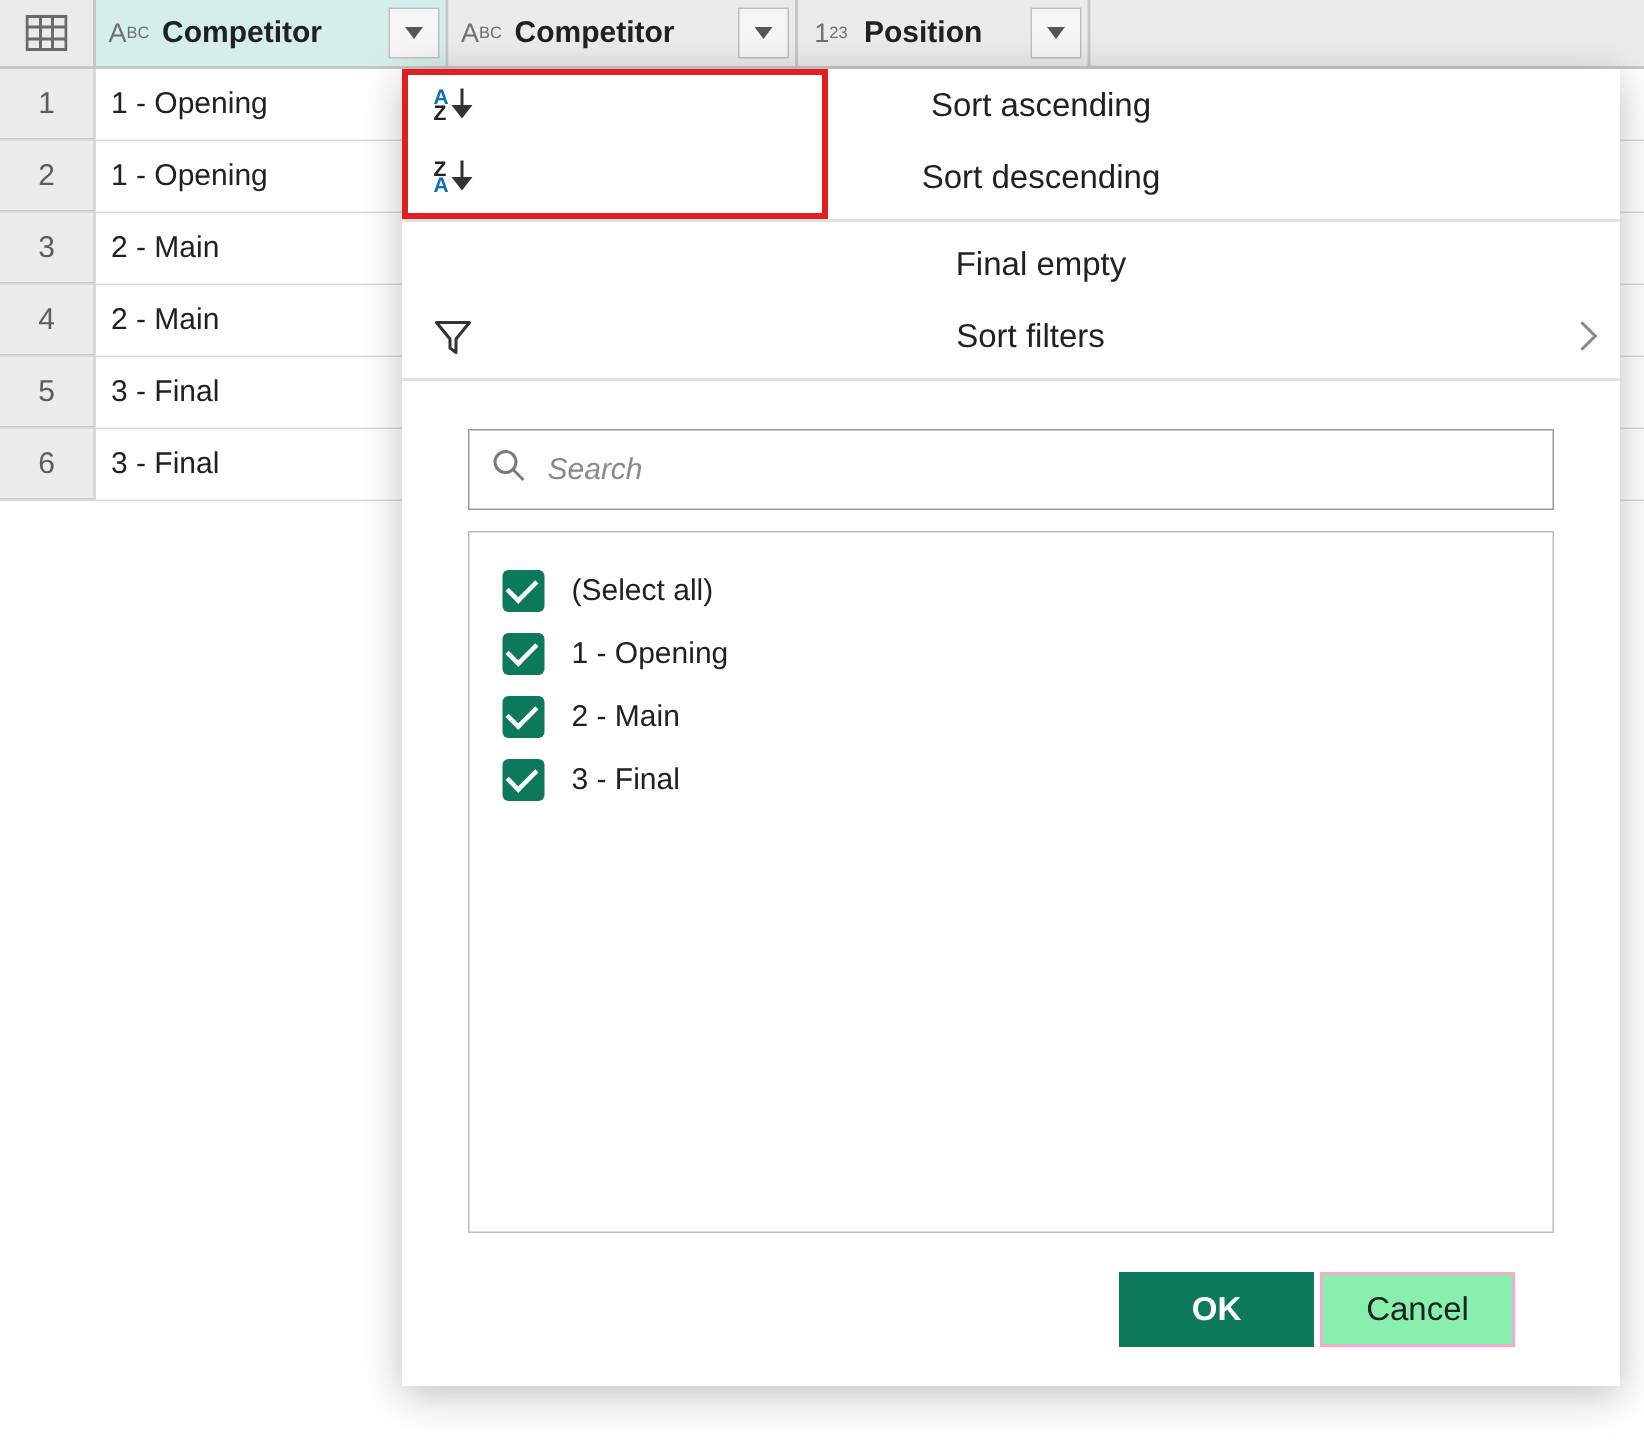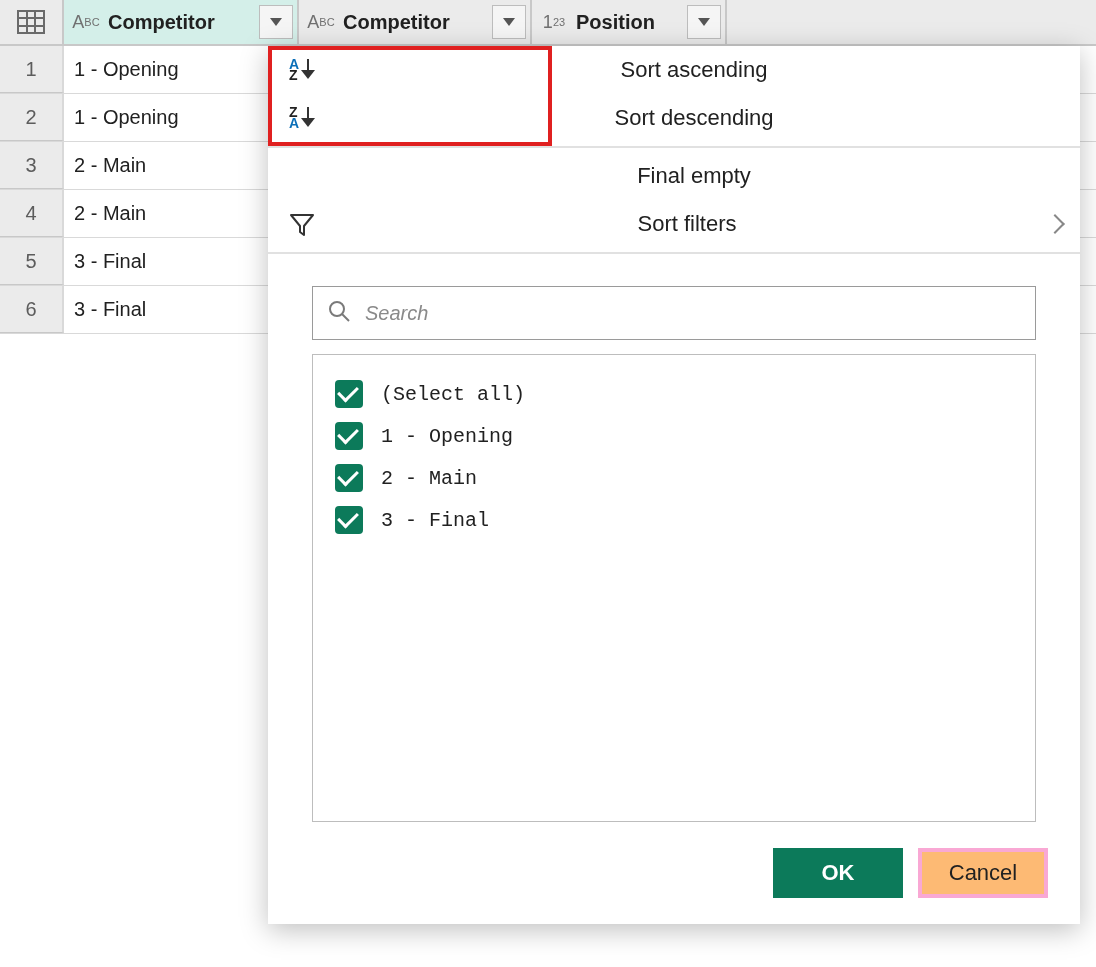--- a/index.html
+++ b/index.html
@@ -138,21 +138,20 @@
     margin-top: 14px;
     border: 1px solid #bdbdbd;
     height: 468px;
     padding: 18px 22px;
   }
   .check-row {
     display: flex; align-items: center;
     height: 42px;
     gap: 18px;
     cursor: pointer;
-    font-family: Liberation Mono, monospace;
   }
   .chk {
     width: 28px; height: 28px;
     background: #0c7a5a;
     border-radius: 4px;
     position: relative;
     flex: 0 0 28px;
   }
   .chk::after {
     content: "";
@@ -161,31 +160,31 @@
     width: 9px; height: 16px;
     border-right: 3px solid #fff;
     border-bottom: 3px solid #fff;
     transform: rotate(45deg);
   }
 
   
   .dd-footer {
     display: flex;
     justify-content: flex-end;
-    gap: 15px;
-    padding: 8px 32px 26px 44px;
+    gap: 4px;
+    padding: 8px 70px 26px 44px;
   }
   .btn {
     min-width: 130px;
     height: 50px;
     display: flex; justify-content: center; align-items: center;
     font-size: 22px;
     cursor: pointer;
-    border: 4px solid #f9a8d4;
-    background: #fdba74;
+    border: 2px solid #f9a8d4;
+    background: #86efac;
   }
   .btn.primary {
     background: #0c7a5a;
     color: #fff;
     border: none;
     font-weight: 600;
   }
 
   
   .az-asc, .az-desc { font-size: 14px; line-height: 11px; font-weight: 700; }

